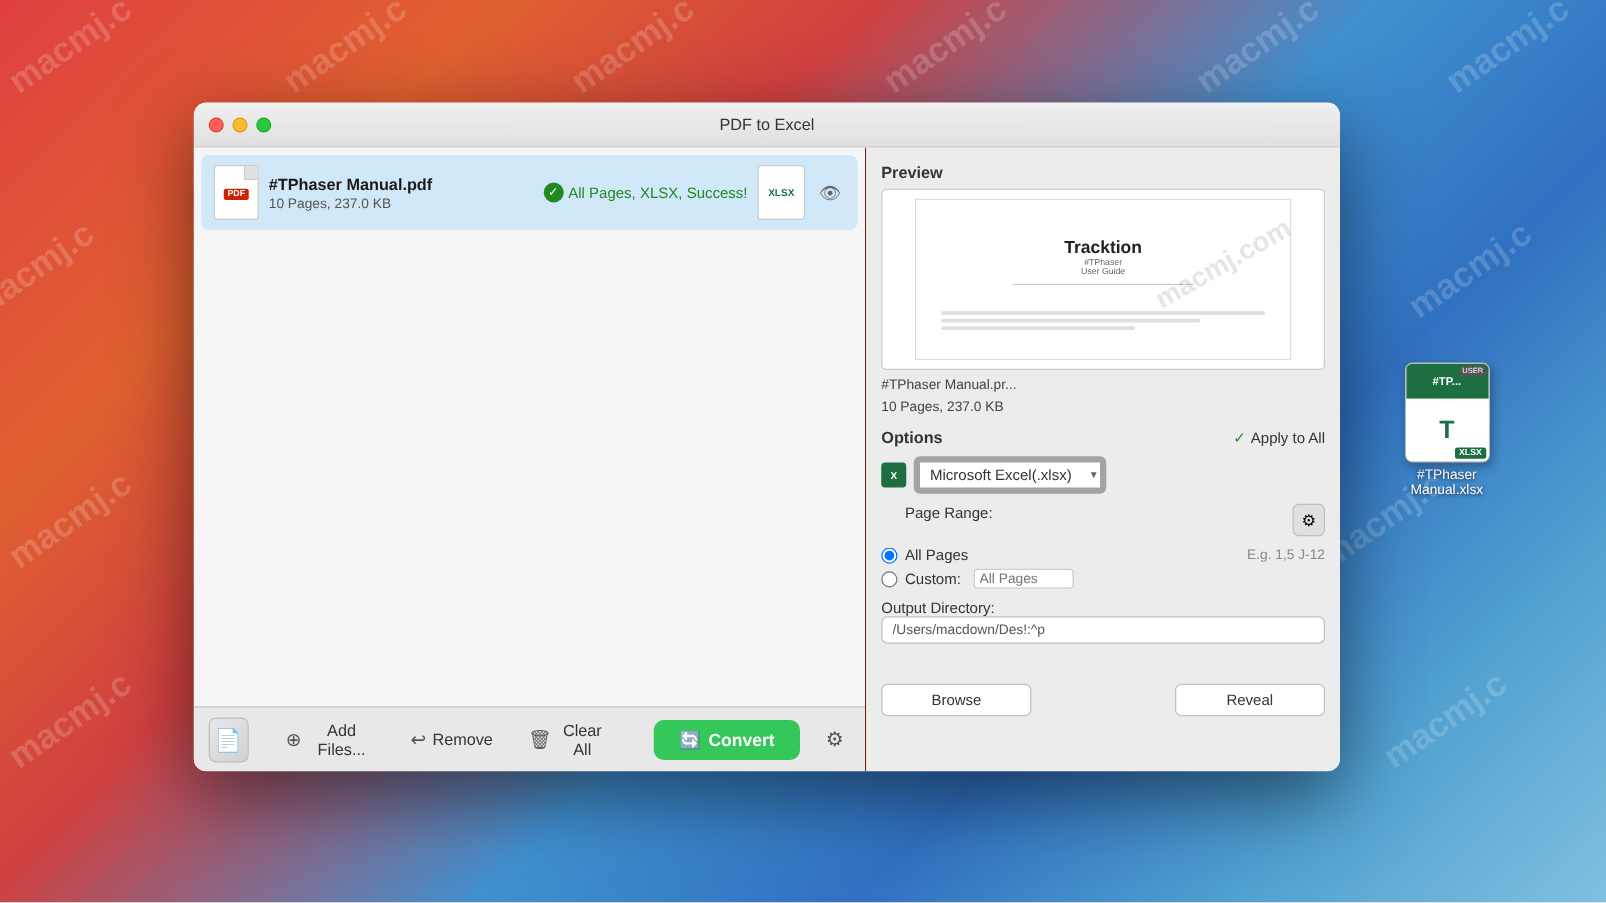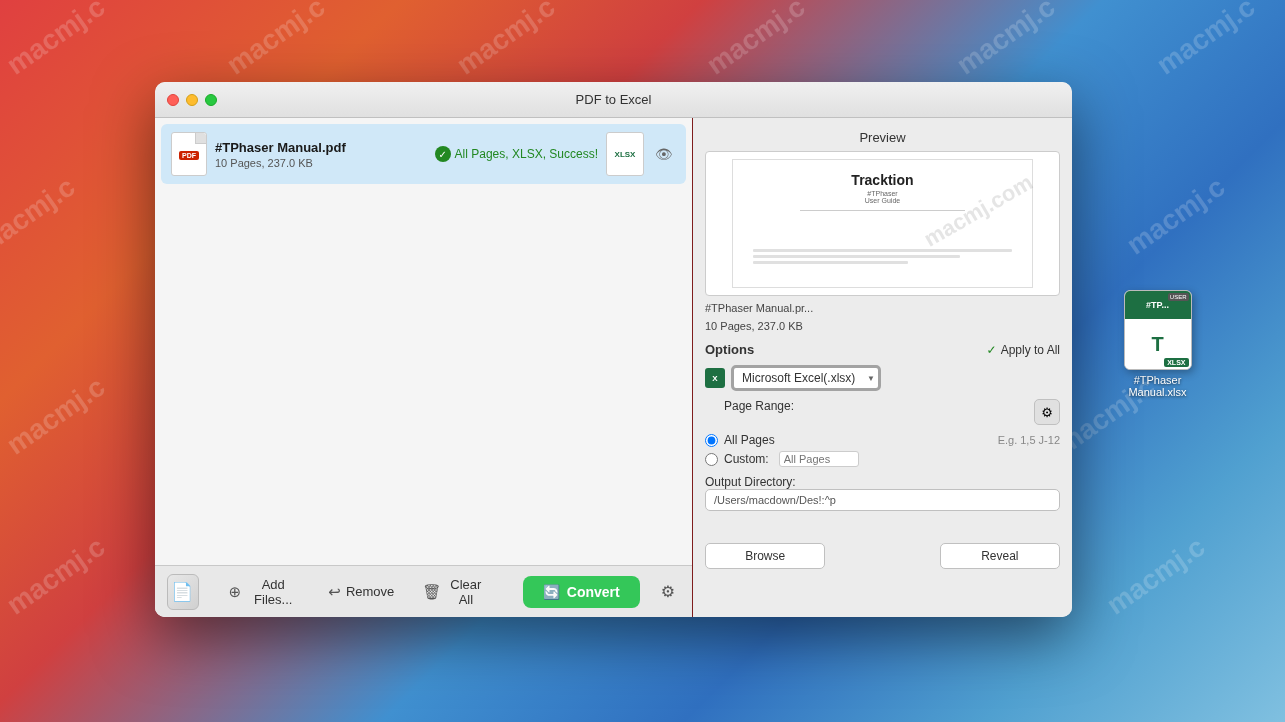--- a/index.html
+++ b/index.html
@@ -307,23 +307,22 @@
     }
 
     .preview-section {
       display: flex;
       flex-direction: column;
       gap: 6px;
     }
 
     .preview-label {
       font-size: 13px;
-      font-weight: 400;
-      color: #333;
-      text-align: center;
+      font-weight: 700;
+      color: #333;
     }
 
     .preview-thumb {
       width: 100%;
       height: 145px;
       background: white;
       border-radius: 4px;
       border: 1px solid #ccc;
       display: flex;
       align-items: center;
@@ -333,21 +332,21 @@
     }
 
     .preview-inner {
       width: 85%;
       height: 90%;
       background: white;
       border: 1px solid #ddd;
       display: flex;
       flex-direction: column;
       align-items: center;
-      padding: 12px;
+      padding: 29px;
       position: relative;
     }
 
     .tracktion-logo-text {
       font-size: 14px;
       font-weight: bold;
       color: #222;
       margin-bottom: 2px;
     }
 
@@ -426,21 +425,21 @@
       display: flex;
       align-items: center;
       justify-content: center;
       color: white;
       font-size: 8px;
       font-weight: bold;
     }
 
     .format-select {
       background: white;
-      border: 3px solid #a3a3a3;
+      border: 5px solid #a3a3a3;
       border-radius: 5px;
       padding: 3px 22px 3px 8px;
       font-size: 12px;
       color: #333;
       appearance: none;
       -webkit-appearance: none;
       cursor: pointer;
       position: relative;
       min-width: 140px;
     }

